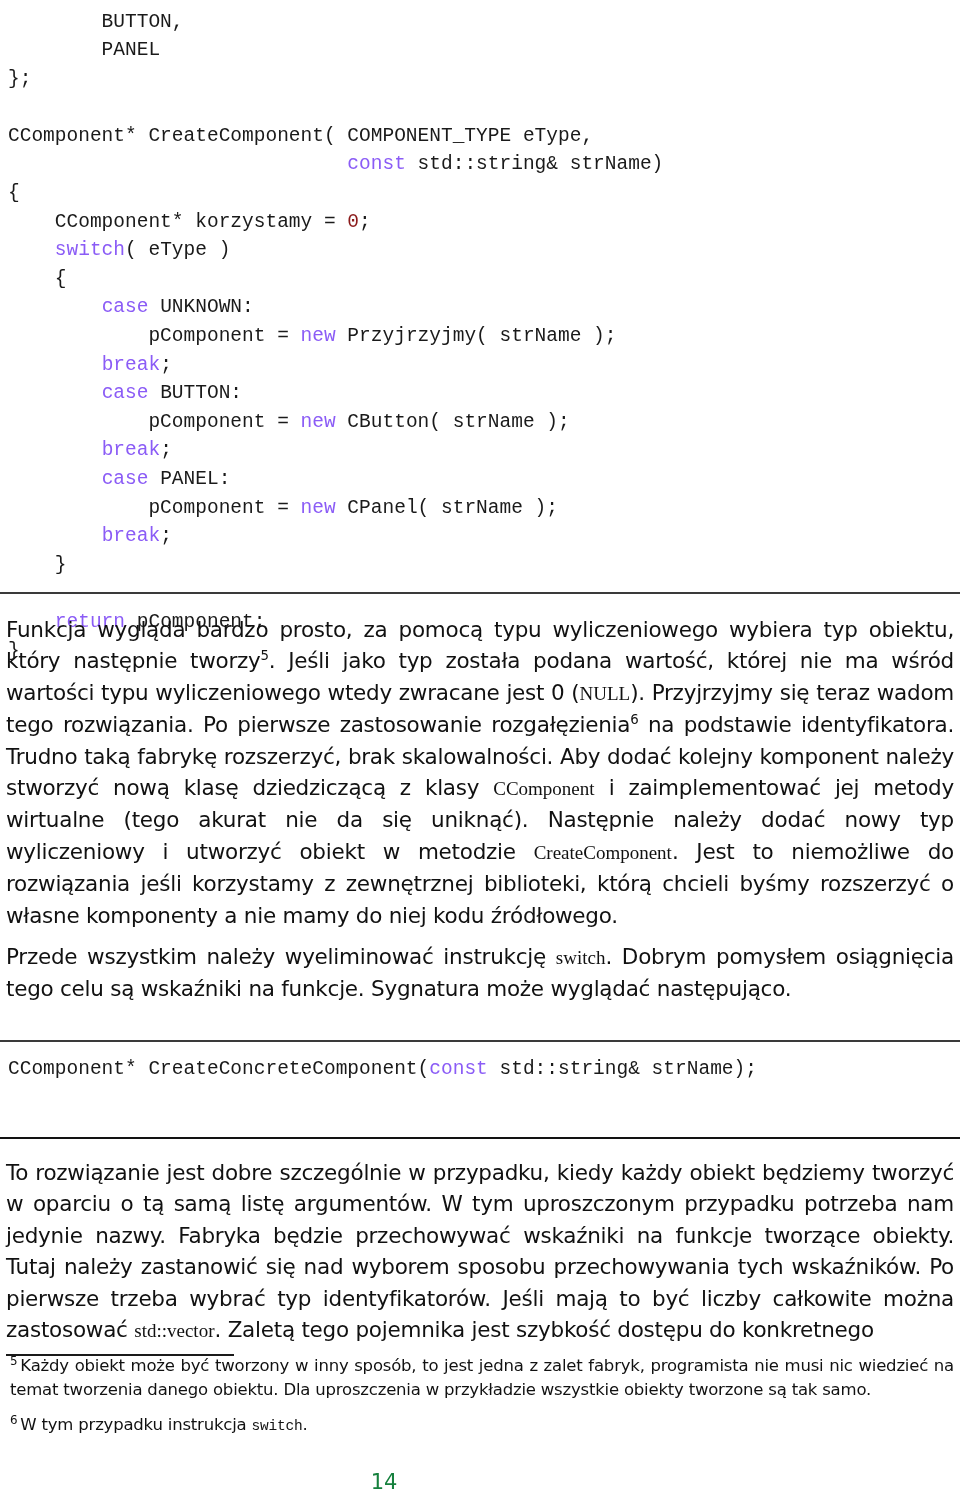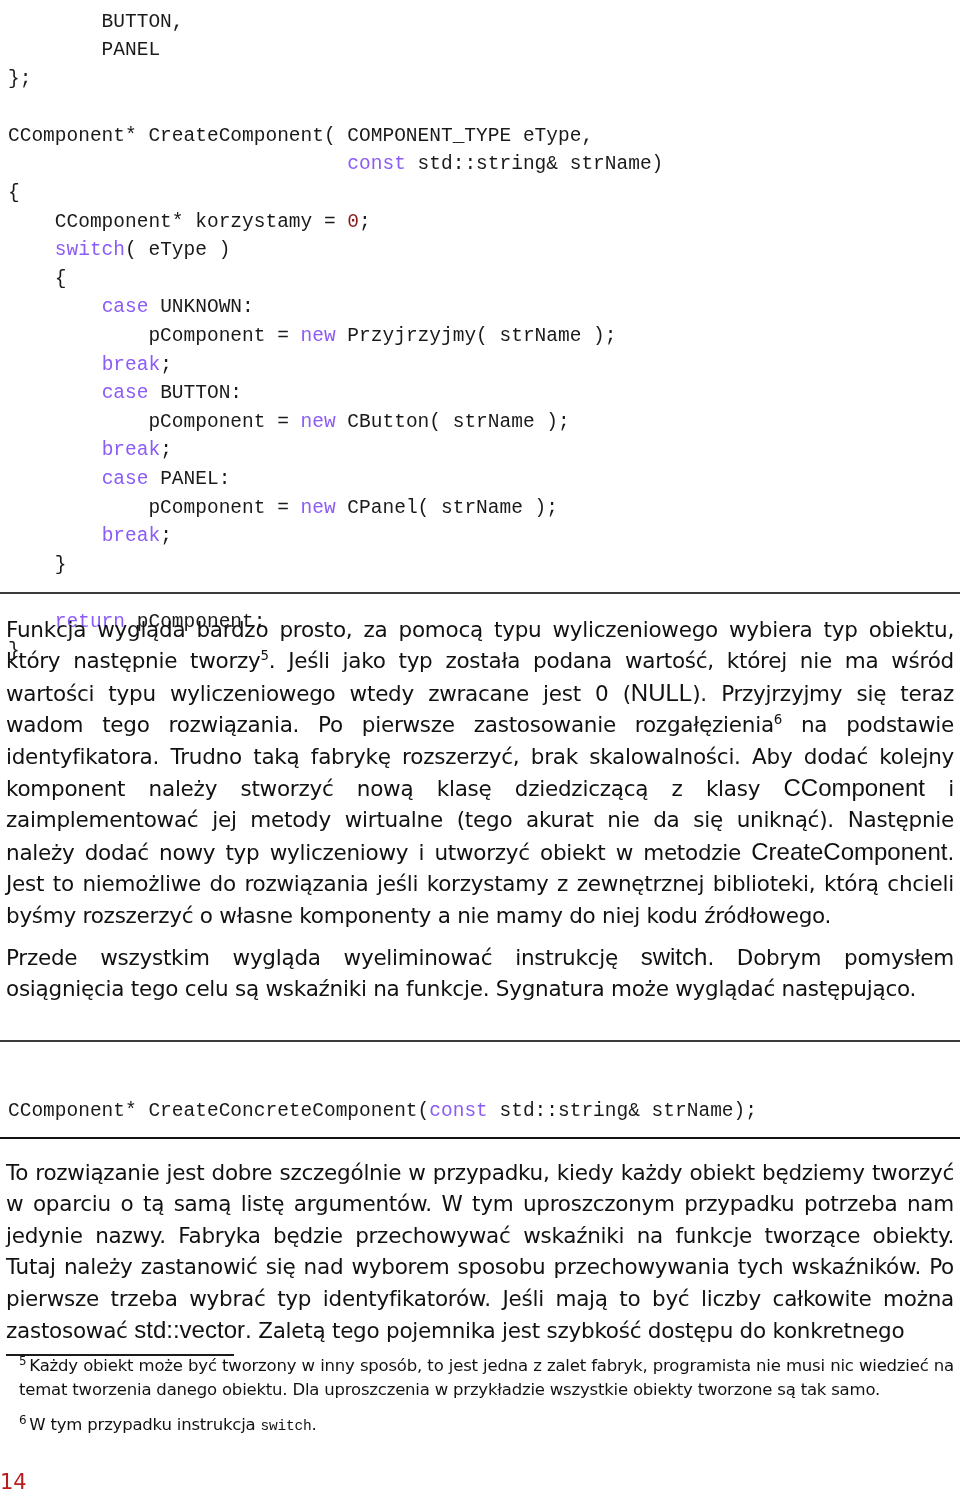--- a/index.html
+++ b/index.html
@@ -36,21 +36,21 @@
   .code .num  { color: #8b1a1a; }
 
   .code-top {
     position: absolute;
     left: 8px;
     top: -12px;
   }
   .code-mid {
     position: absolute;
     left: 8px;
-    top: 1077px;
+    top: 1035px;
   }
 
   
   .hr {
     position: absolute;
     left: 0px;
     width: 960px;
     height: 0;
     border: 0;
     border-top: 2.5px solid #3a3a3a;
@@ -79,22 +79,22 @@
     text-align: justify;
     color: #111111;
     font-family: "DejaVu Sans", sans-serif;
     letter-spacing: -0.25px;
   }
   .p1 { top: 614px; }
   .p2 { top: 941px; }
   .p3 { top: 1157px; }
 
   .mono-in {
-    font-family: Liberation Sans, sans-serif;
-    font-size: 24px;
+    font-family: Liberation Serif, serif;
+    font-size: 19px;
     letter-spacing: 0px;
   }
   sup {
     font-size: 0.62em;
     vertical-align: super;
     line-height: 0;
   }
 
   
   .footnotes {
@@ -102,43 +102,43 @@
     left: 6px;
     top: 1354px;
     width: 948px;
     font-family: "DejaVu Sans", sans-serif;
     font-size: 16.5px;
     line-height: 23.5px;
     text-align: justify;
     color: #111111;
     letter-spacing: -0.2px;
   }
-  .footnote { margin: 0 0 12px 13px; }
+  .footnote { margin: 0 0 12px 4px; }
   .footnote:last-child { margin-bottom: 0; }
   .fn-mark {
     font-size: 0.72em;
     vertical-align: super;
     line-height: 0;
     margin-right: 3px;
   }
   .fn-mono {
     font-family: "Liberation Mono", "DejaVu Sans Mono", monospace;
     font-size: 14.5px;
   }
 
   
   .page-number {
     position: absolute;
     left: 0;
     top: 1470px;
     width: 768px;
-    text-align: left;
+    text-align: center;
     font-family: "DejaVu Sans", sans-serif;
     font-size: 21px;
-    color: #b91c1c;
+    color: #15803d;
   }
 </style>
 </head>
 <body>
 
 <div class="page">
 
   <pre class="code code-top"><span>        BUTTON,</span>
 <span>        PANEL</span>
 <span>};</span>
@@ -160,21 +160,21 @@
 <span>        </span><span class="kw">break</span><span>;</span>
 <span>    }</span>
 <span></span>
 <span>    </span><span class="kw">return</span><span> pComponent;</span>
 <span>}</span></pre>
 
   <hr class="hr hr-a">
 
   <div class="prose p1"><span>Funkcja wygląda bardzo prosto, za pomocą typu wyliczeniowego wybiera typ obiektu, który następnie tworzy</span><sup>5</sup><span>. Jeśli jako typ została podana wartość, której nie ma wśród wartości typu wyliczeniowego wtedy zwracane jest 0 (</span><span class="mono-in">NULL</span><span>). Przyjrzyjmy się teraz wadom tego rozwiązania. Po pierwsze zastosowanie rozgałęzienia</span><sup>6</sup><span> na podstawie identyfikatora. Trudno taką fabrykę rozszerzyć, brak skalowalności. Aby dodać kolejny komponent należy stworzyć nową klasę dziedziczącą z klasy </span><span class="mono-in">CComponent</span><span> i zaimplementować jej metody wirtualne (tego akurat nie da się uniknąć). Następnie należy dodać nowy typ wyliczeniowy i utworzyć obiekt w metodzie </span><span class="mono-in">CreateComponent</span><span>. Jest to niemożliwe do rozwiązania jeśli korzystamy z zewnętrznej biblioteki, którą chcieli byśmy rozszerzyć o własne komponenty a nie mamy do niej kodu źródłowego.</span></div>
 
-  <div class="prose p2"><span>Przede wszystkim wygląda wyeliminować instrukcję </span><span class="mono-in">switch</span><span>. Dobrym pomysłem osiągnięcia tego celu są wskaźniki na funkcje. Sygnatura może wyglądać następująco.</span></div>
+  <div class="prose p2"><span>Przede wszystkim należy wyeliminować instrukcję </span><span class="mono-in">switch</span><span>. Dobrym pomysłem osiągnięcia tego celu są wskaźniki na funkcje. Sygnatura może wyglądać następująco.</span></div>
 
   <hr class="hr hr-b">
 
   <pre class="code code-mid"><span>CComponent* CreateConcreteComponent(</span><span class="kw">const</span><span> std::string&amp; strName);</span></pre>
 
   <hr class="hr hr-c">
 
   <div class="prose p3"><span>To rozwiązanie jest dobre szczególnie w przypadku, kiedy każdy obiekt będziemy tworzyć w oparciu o tą samą listę argumentów. W tym uproszczonym przypadku potrzeba nam jedynie nazwy. Fabryka będzie przechowywać wskaźniki na funkcje tworzące obiekty. Tutaj należy zastanowić się nad wyborem sposobu przechowywania tych wskaźników. Po pierwsze trzeba wybrać typ identyfikatorów. Jeśli mają to być liczby całkowite można zastosować </span><span class="mono-in">std::vector</span><span>. Zaletą tego pojemnika jest szybkość dostępu do konkretnego</span></div>
 
   <hr class="fn-rule">

